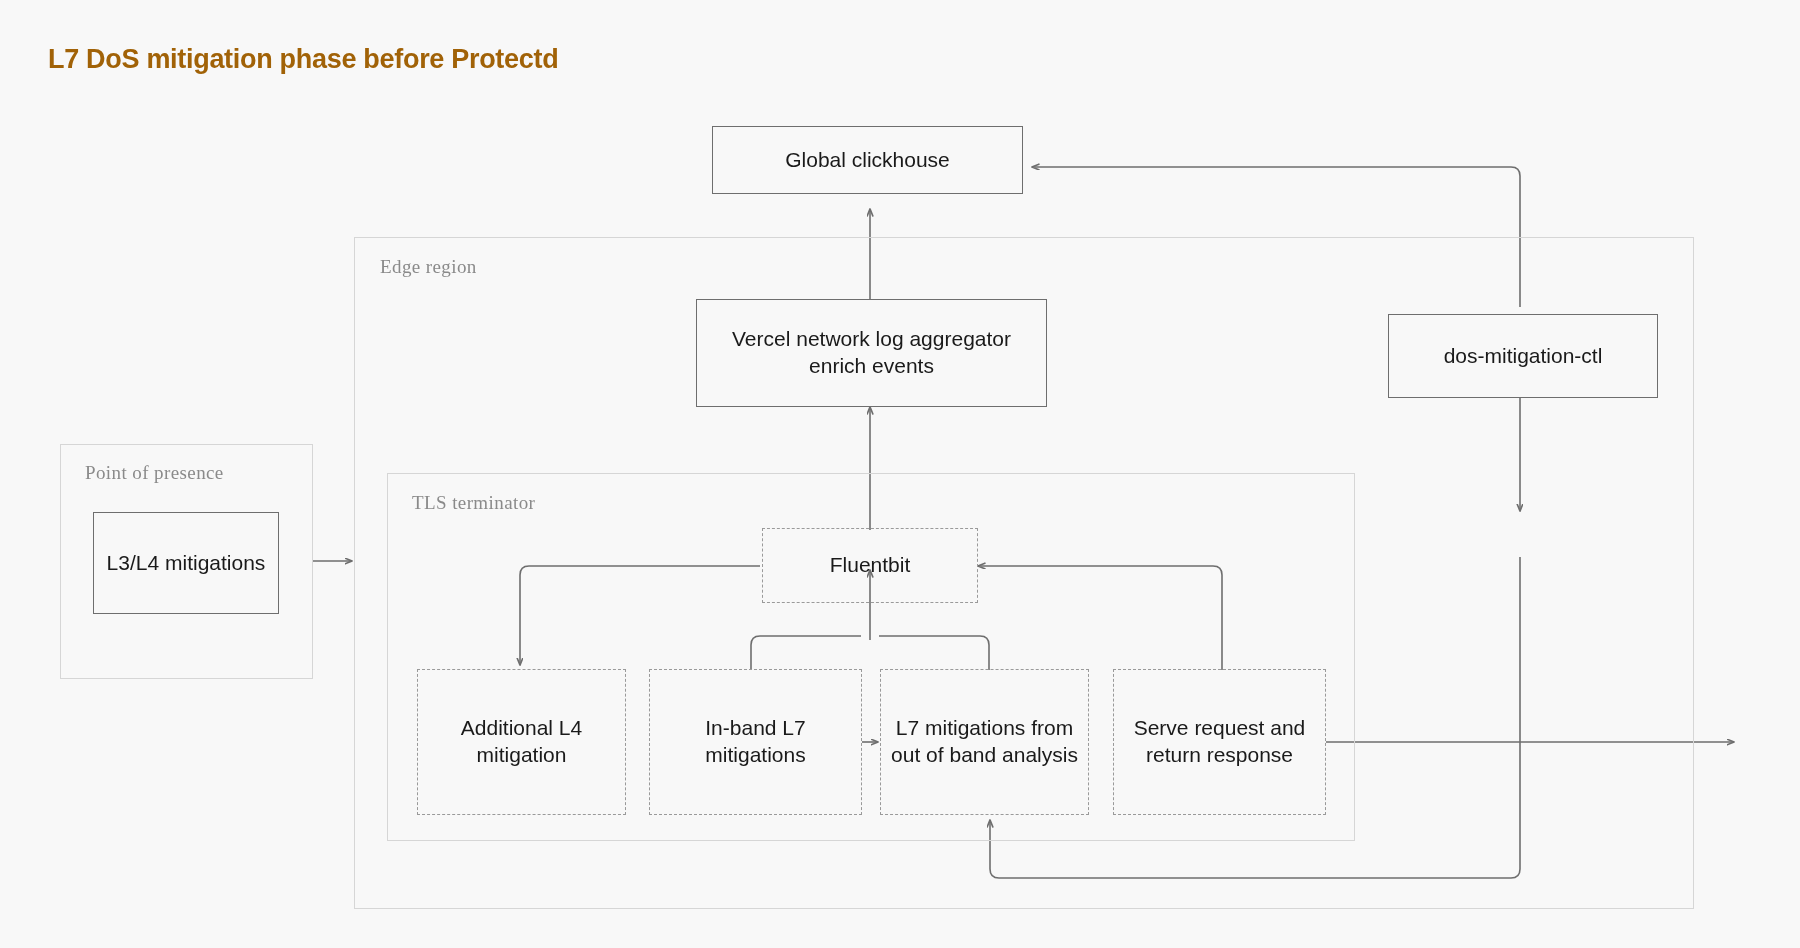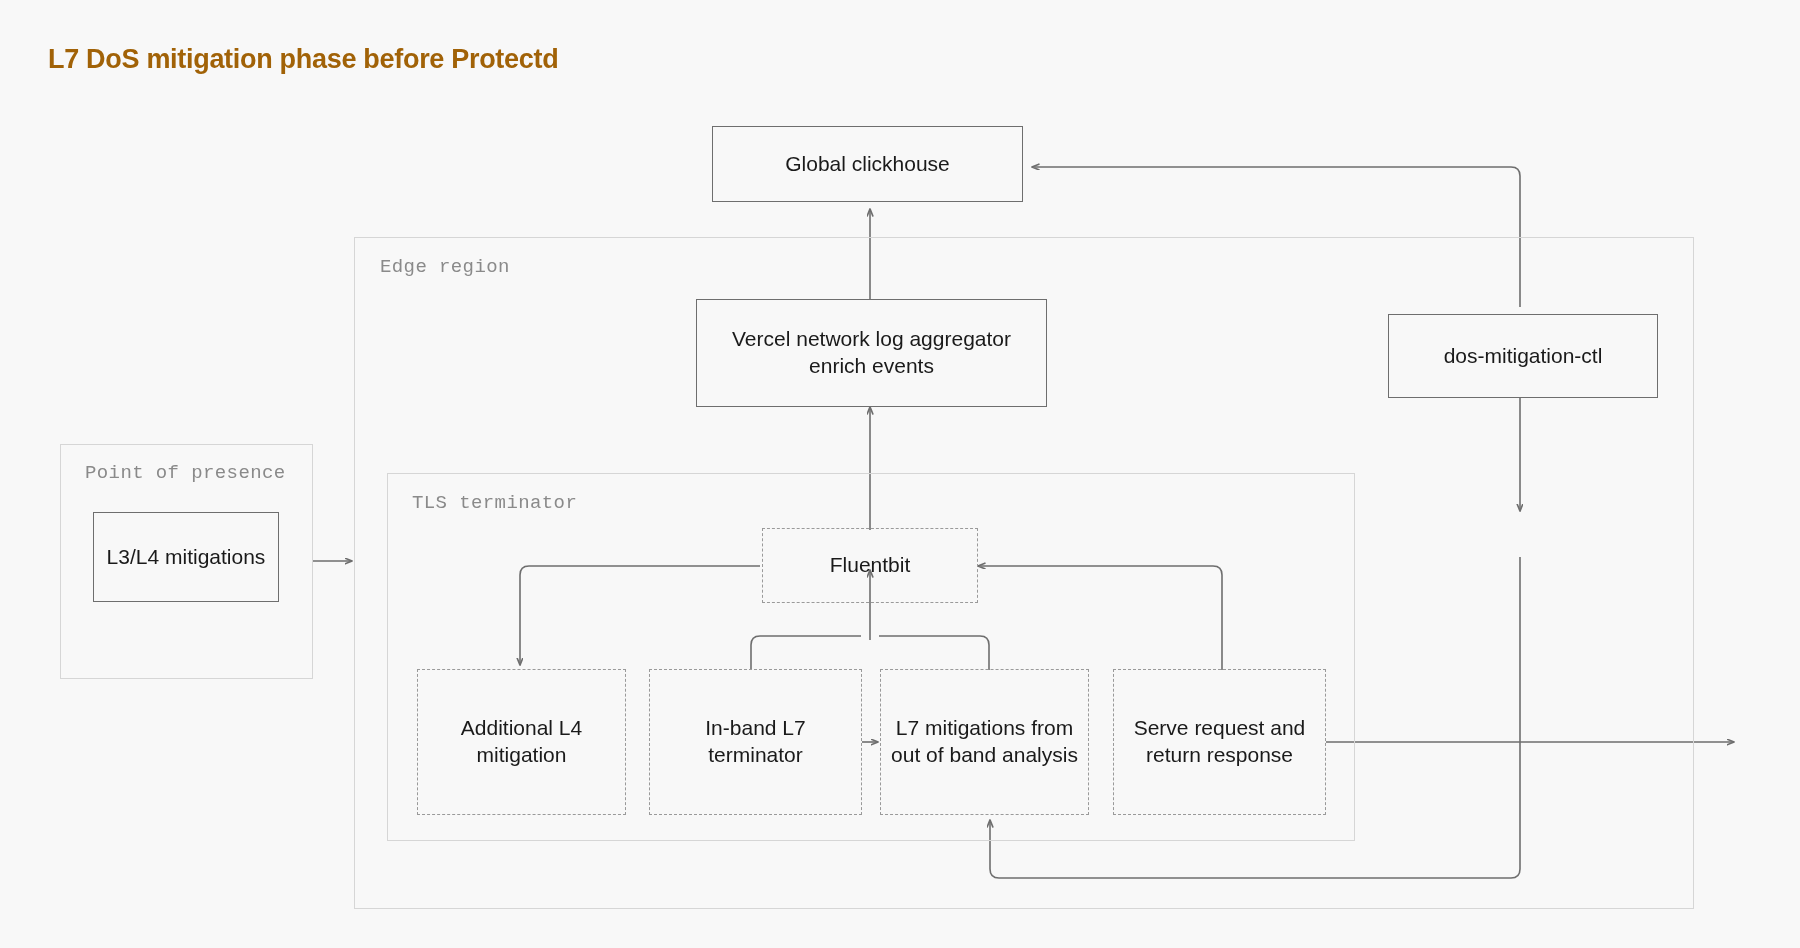--- a/index.html
+++ b/index.html
@@ -61,21 +61,21 @@
     text-align: center;
   }
   .group {
     position: absolute;
     box-sizing: border-box;
     border: 1.4px solid #d6d6d6;
     background: transparent;
   }
   .group-label {
     position: absolute;
-    font-family: Liberation Mono, monospace;
+    font-family: Liberation Serif, serif;
     font-size: 19px;
     color: #8a8a8a;
     letter-spacing: 0.4px;
     white-space: nowrap;
   }
 </style>
 </head>
 <body>
 
 <div id="canvas">
@@ -120,47 +120,47 @@
 
   <div class="group" style="left:354px; top:237px; width:1340px; height:672px;"></div>
   <div class="group-label" style="left:380px; top:256px;">Edge region</div>
 
   <div class="group" style="left:60px; top:444px; width:253px; height:235px;"></div>
   <div class="group-label" style="left:85px; top:462px;">Point of presence</div>
 
   <div class="group" style="left:387px; top:473px; width:968px; height:368px;"></div>
   <div class="group-label" style="left:412px; top:492px;">TLS terminator</div>
 
-  <div class="node solid" style="left:712px; top:126px; width:311px; height:76px;">
+  <div class="node solid" style="left:712px; top:126px; width:311px; height:68px;">
     <span>Global clickhouse</span>
   </div>
 
   <div class="node solid" style="left:696px; top:299px; width:351px; height:108px;">
     <span>Vercel network log aggregator enrich events</span>
   </div>
 
   <div class="node solid" style="left:1388px; top:314px; width:270px; height:84px;">
     <span>dos-mitigation-ctl</span>
   </div>
 
 
-  <div class="node solid" style="left:93px; top:512px; width:186px; height:90px;">
+  <div class="node solid" style="left:93px; top:512px; width:186px; height:102px;">
     <span>L3/L4 mitigations</span>
   </div>
 
   <div class="node dashed" style="left:762px; top:528px; width:216px; height:75px;">
     <span>Fluentbit</span>
   </div>
 
   <div class="node dashed" style="left:417px; top:669px; width:209px; height:146px;">
     <span>Additional L4 mitigation</span>
   </div>
 
   <div class="node dashed" style="left:649px; top:669px; width:213px; height:146px;">
-    <span>In-band L7 terminator</span>
+    <span>In-band L7 mitigations</span>
   </div>
 
   <div class="node dashed" style="left:880px; top:669px; width:209px; height:146px;">
     <span>L7 mitigations from out of band analysis</span>
   </div>
 
   <div class="node dashed" style="left:1113px; top:669px; width:213px; height:146px;">
     <span>Serve request and return response</span>
   </div>
 

